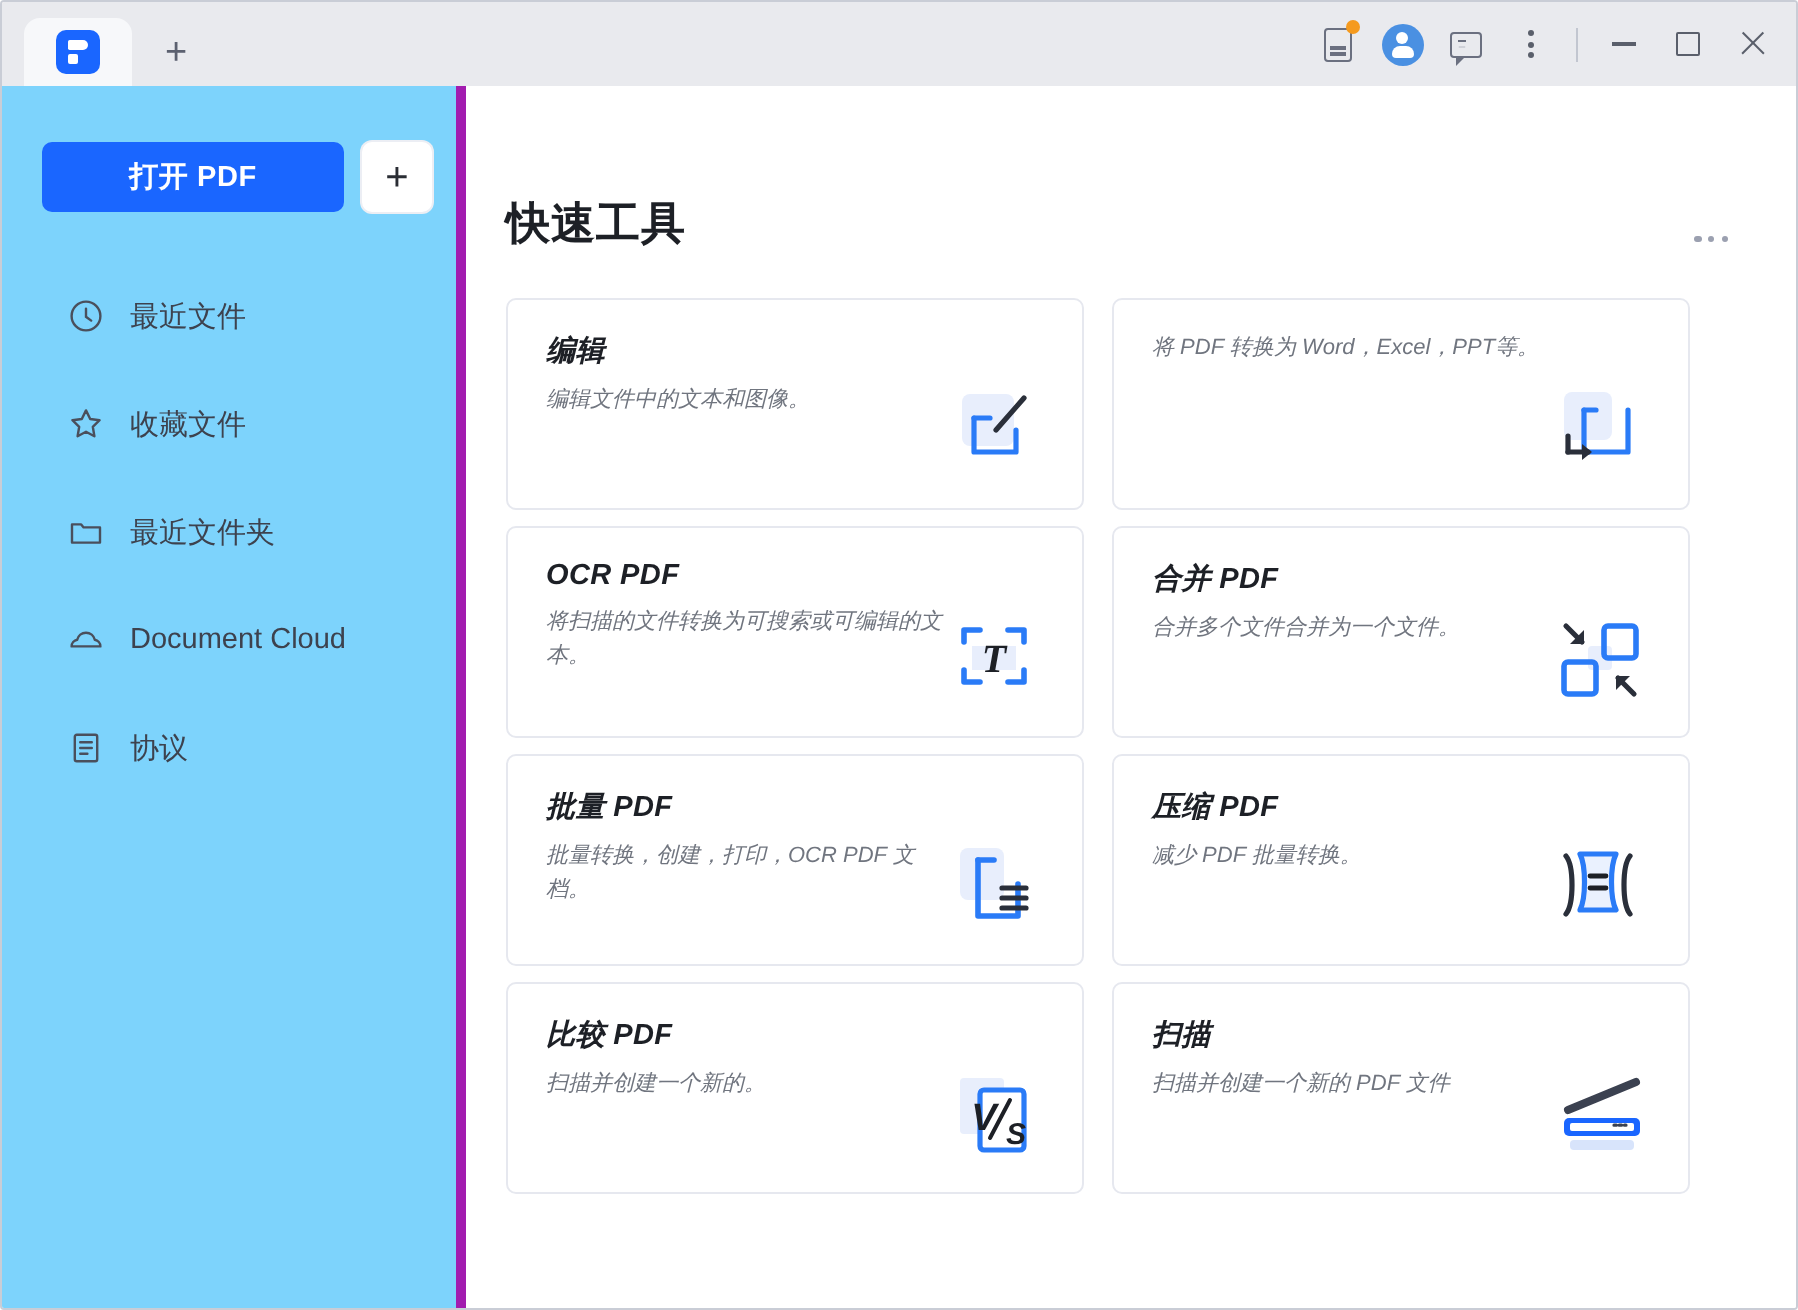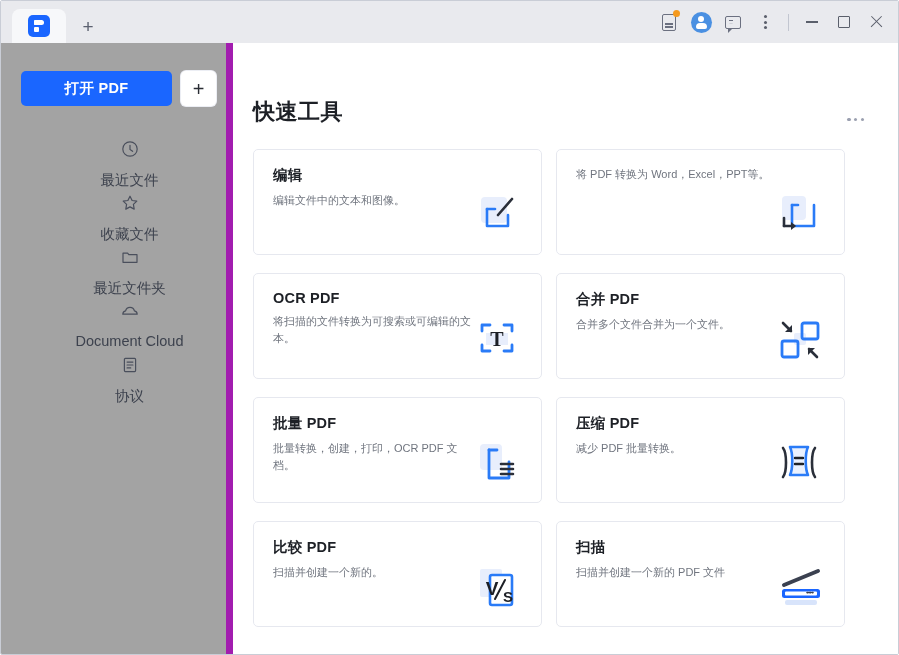--- a/index.html
+++ b/index.html
@@ -86,22 +86,22 @@
   .close { position: relative; width: 14px; height: 14px; }
   .close::before, .close::after {
     content:""; position:absolute; left: 0; top: 6px; width: 15px; height: 1.4px; background: #5a5f6b;
   }
   .close::before { transform: rotate(45deg); }
   .close::after { transform: rotate(-45deg); }
 
   
   .sidebar {
     position: absolute; left: 0; top: 42px; bottom: 0; width: 232px;
-    background: #a3a3a3;
-    border-right: 7px solid #a21caf;
+    background: #7dd3fc;
+    border-right: 5px solid #a21caf;
   }
   .open-row { display: flex; align-items: center; padding: 28px 0 0 20px; gap: 9px; }
   .open-btn {
     width: 151px; height: 35px;
     background: #1a66ff; color: #ffffff;
     border-radius: 5px;
     font-size: 14.5px; font-weight: bold;
     display: flex; align-items: center; justify-content: center;
     letter-spacing: 0.3px;
   }
@@ -110,37 +110,38 @@
     background: #ffffff; border-radius: 5px;
     display: flex; align-items: center; justify-content: center;
     color: #2a2d34; font-size: 20px; line-height: 1; font-weight: 500;
     box-shadow: 0 0 0 1px #eceef4;
   }
 
   .navlist { margin-top: 33px; }
   .navitem {
     display: flex; align-items: center; gap: 13px;
     height: 38px; padding-left: 32px; margin-bottom: 16px;
-    color: #3d424e; font-size: 14.5px; flex-direction: column;
+    color: #3d424e; font-size: 14.5px;
   }
   .navicon { width: 19px; height: 19px; display: flex; align-items: center; justify-content: center; flex: 0 0 19px; }
   .navicon svg { display: block; }
 
   
   .content { position: absolute; left: 233px; top: 42px; right: 0; bottom: 0; background: #fff; margin-top: 24px; }
   .content-head { display: flex; align-items: flex-start; justify-content: space-between; padding: 30px 34px 0 19px; }
   .page-title { font-size: 22px; font-weight: bold; color: #1d2026; letter-spacing: 0.5px; }
   .more-dots { display: flex; gap: 3.5px; margin-top: 21px; }
   .more-dots span { width: 3.2px; height: 3.2px; border-radius: 50%; background: #9ba0b0; }
 
   .grid {
     display: grid;
     grid-template-columns: 289px 289px;
-    gap: 18px 14px;
+    gap: 8px 14px;
     padding: 22px 16px 0 19px;
+    font-style: italic;
   }
   .card {
     position: relative;
     height: 106px;
     background: #fff;
     border: 1px solid #e6e8ef;
     border-radius: 5px;
     padding: 16px 16px 0 19px;
     overflow: hidden;
   }

